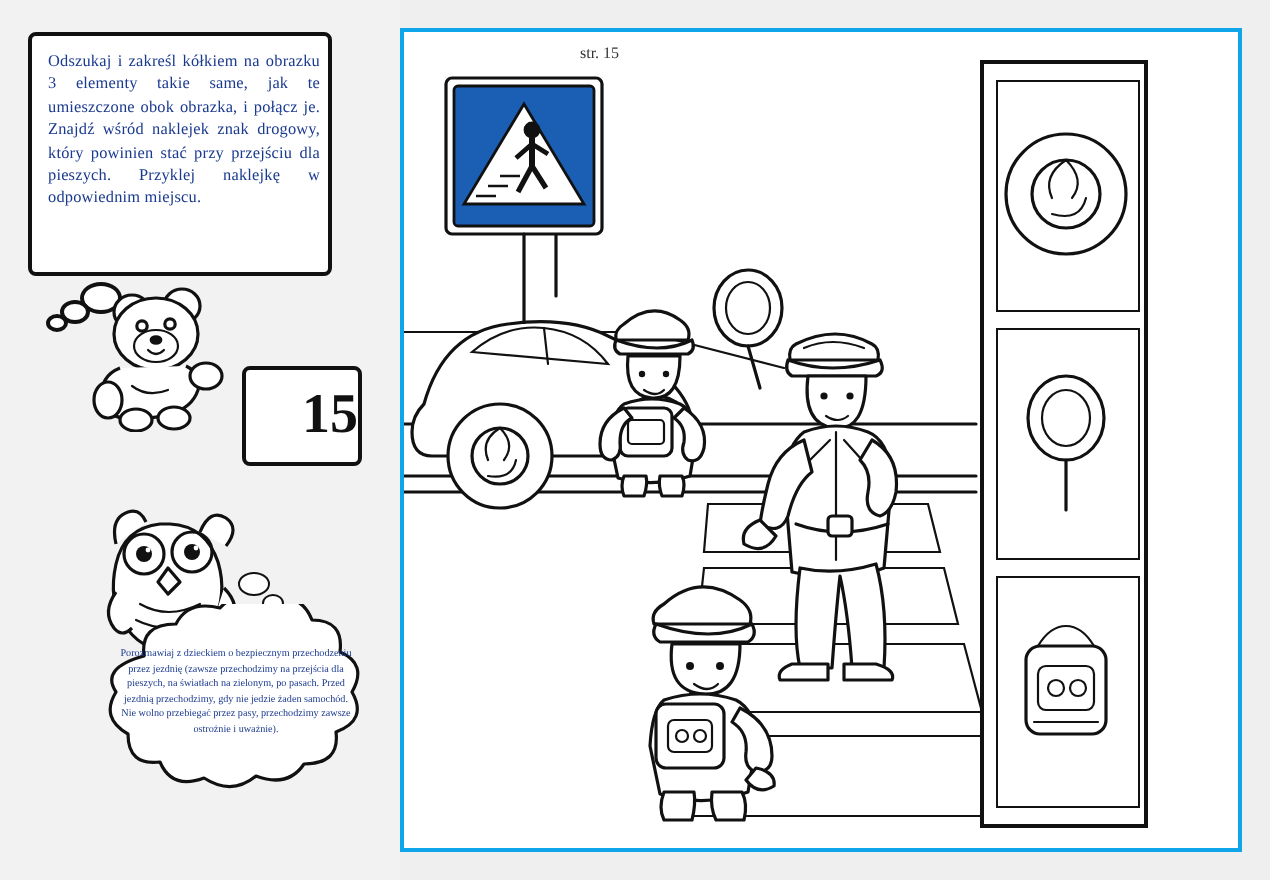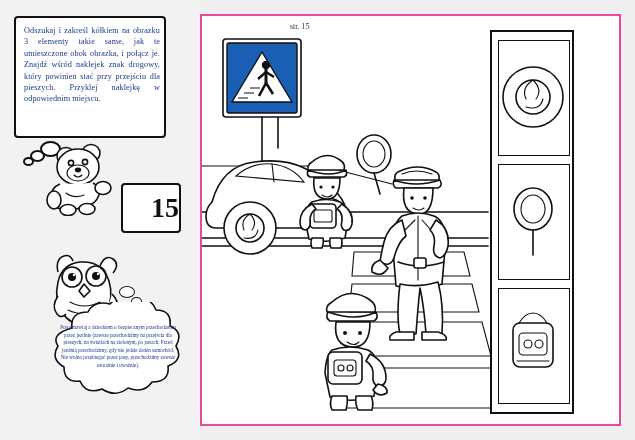--- a/index.html
+++ b/index.html
@@ -60,21 +60,21 @@
     position:absolute;left:42px;top:302px;width:152px;height:104px;
   }
   .cloud-text{
     position:absolute;left:16px;top:22px;width:120px;
     font-family:"Liberation Serif",serif;
     font-size:5.1px;line-height:7.6px;color:#1a3a8f;text-align:center;
   }
   
   .scene{
     position:absolute;left:200px;top:14px;width:421px;height:412px;
-    background:#ffffff;border:2px solid #ec4899;box-sizing:border-box;
+    background:#ffffff;border:2px solid #0ea5e9;box-sizing:border-box;
     overflow:hidden;
   }
   .page-num{
     position:absolute;left:88px;top:6px;
     font-family:"Liberation Serif",serif;font-size:8px;color:#333;
   }
   
   .sticker-strip{
     position:absolute;left:288px;top:14px;width:84px;height:384px;
     border:2px solid #111;background:#fff;box-sizing:border-box;

